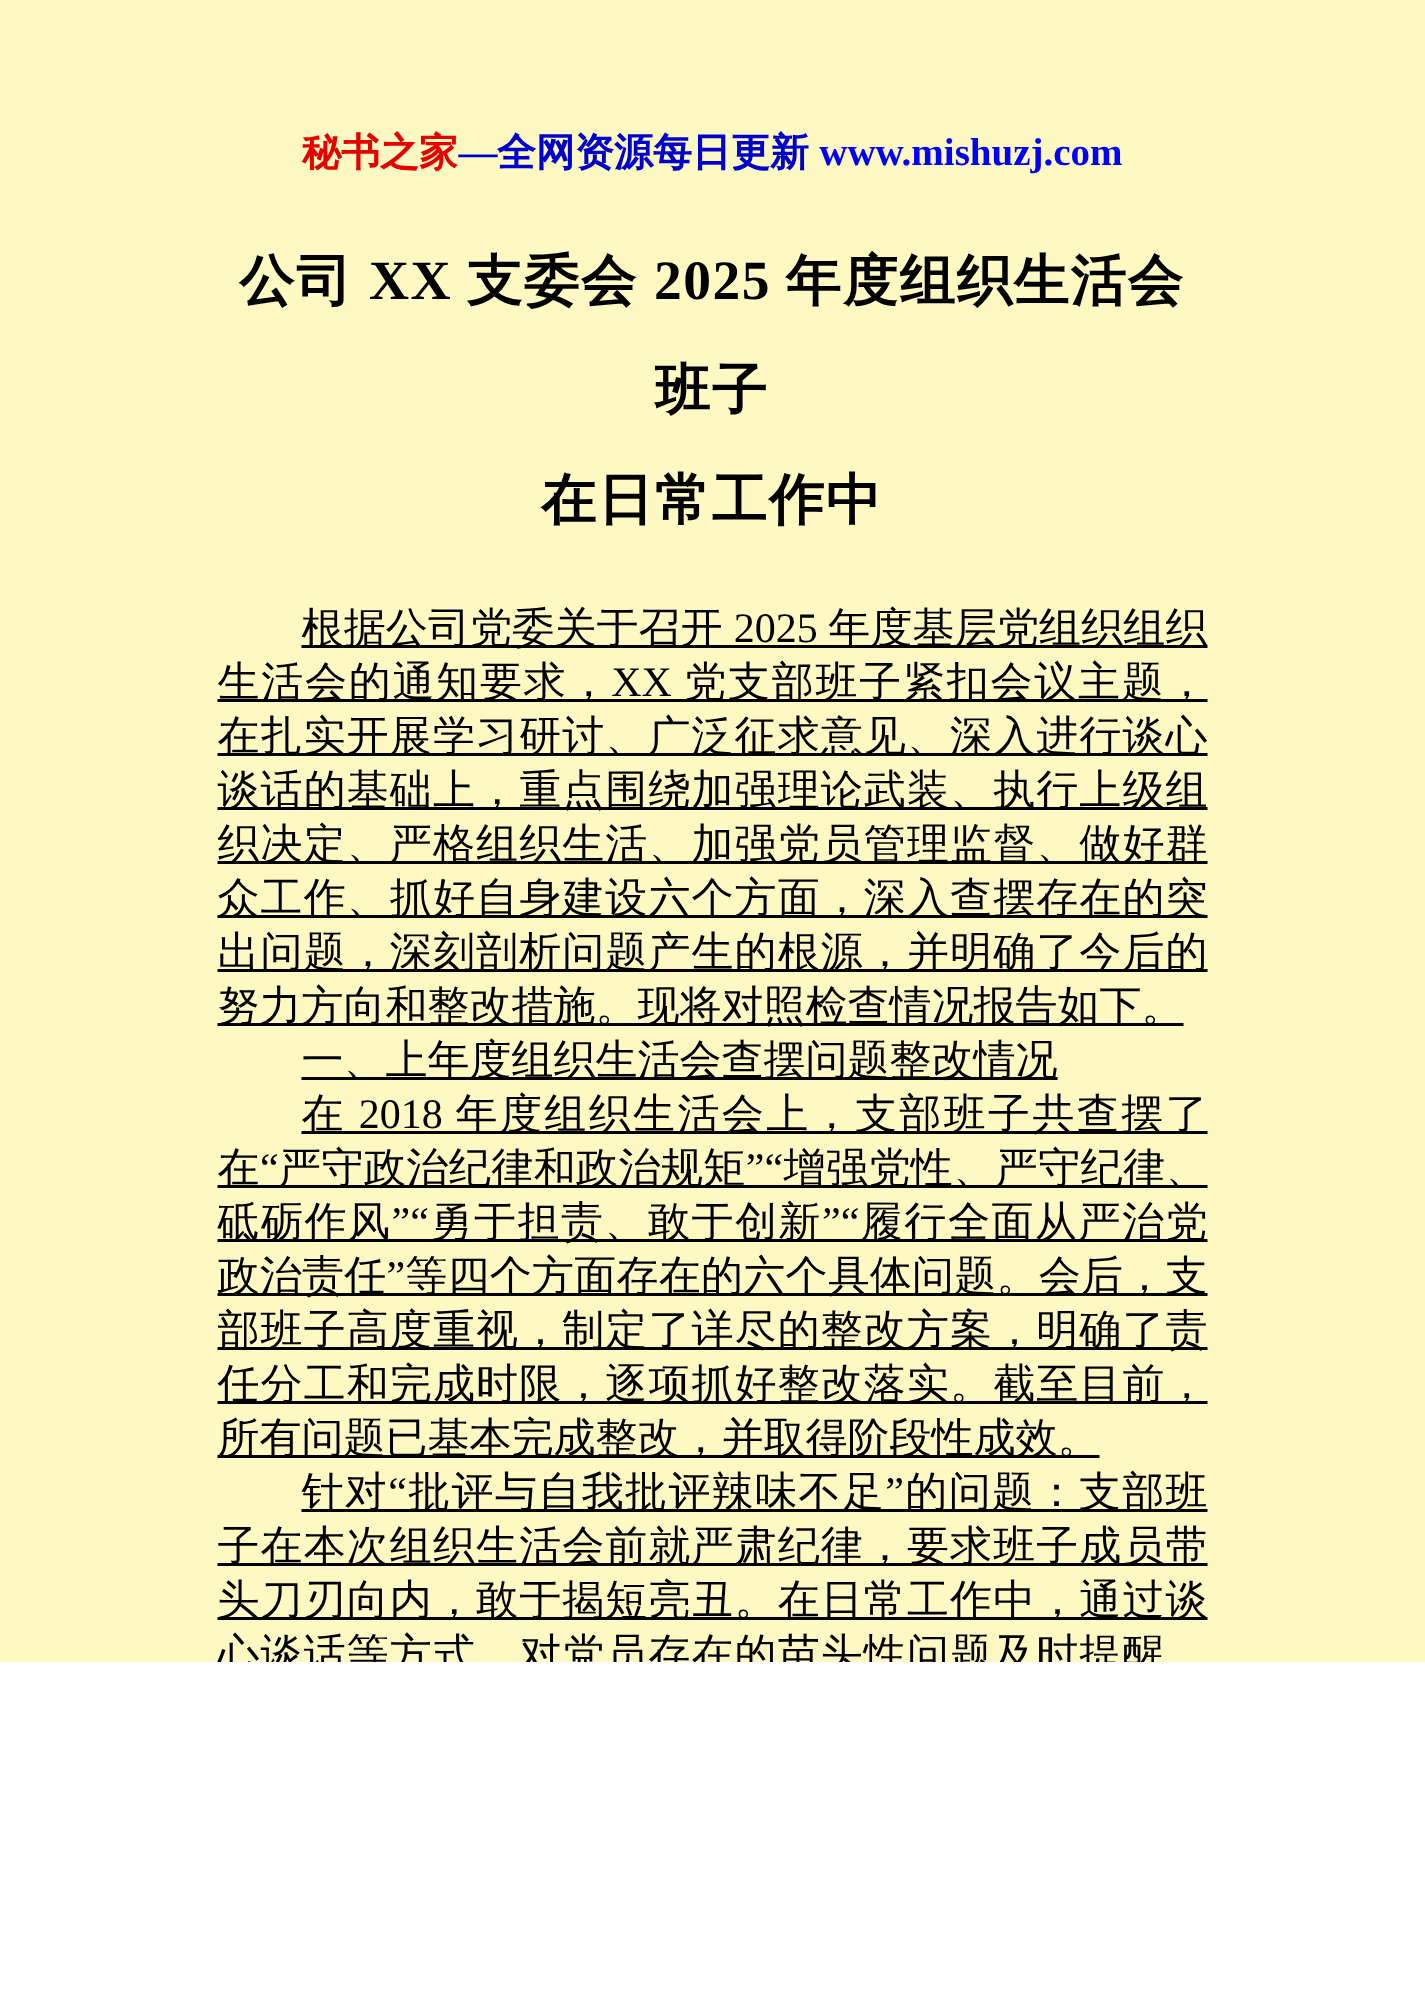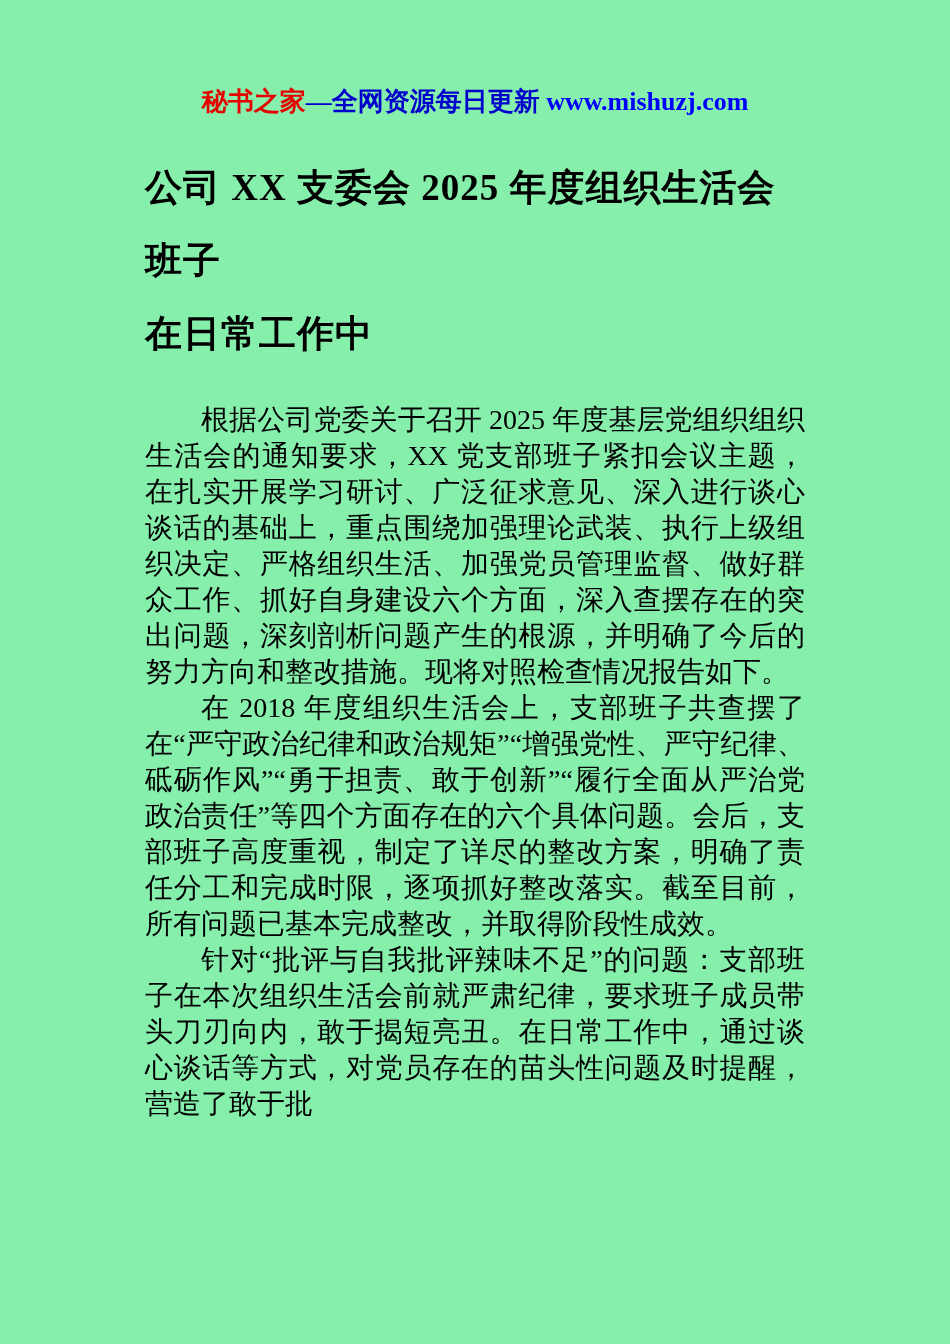--- a/index.html
+++ b/index.html
@@ -10,72 +10,74 @@
   body {
     width: 950px;
     height: 1344px;
     overflow: hidden;
     font-family: "Liberation Serif", "DejaVu Serif", serif;
     color: #000000;
   }
   .page {
     box-sizing: border-box;
     width: 950px;
-    height: 1344px;
+    height: 1108px;
     padding: 86px 145px 0 145px;
-    background: #86efac;
+    background: #fef9c3;
     overflow: hidden;
   }
   .site-header {
     text-align: center;
     font-size: 26px;
     font-weight: bold;
     white-space: nowrap;
     line-height: 1.2;
     margin: 0 0 34px 0;
   }
   .site-header .brand { }
   .site-header .tagline { }
   .site-header .url { text-decoration: none; cursor: pointer; }
   .doc-title {
     margin: 0 0 32px 0;
-    text-align: left;
+    text-align: center;
     font-size: 37px;
     font-weight: bold;
     line-height: 73px;
     color: #000000;
   }
   .doc-title .title-line {
     display: block;
     letter-spacing: 1px;
   }
   .doc-body p {
     margin: 0;
     font-size: 28px;
     line-height: 36px;
     text-align: justify;
     text-justify: inter-ideograph;
     text-indent: 2em;
     color: #000000;
     word-break: break-all;
+    text-decoration: underline;
   }
 </style>
 </head>
 <body>
 
 <div class="page">
 
   <div class="site-header">
     <span class="brand" style="color: rgb(230, 0, 0);">秘书之家</span><span class="tagline" style="color: rgb(0, 0, 204);">—全网资源每日更新 </span><span class="url" style="color: rgb(0, 0, 255);">www.mishuzj.com</span>
   </div>
 
   <h1 class="doc-title">
     <span class="title-line">公司 XX 支委会 2025 年度组织生活会班子</span>
     <span class="title-line">在日常工作中</span>
   </h1>
 
   <div class="doc-body">
     <p>根据公司党委关于召开 2025 年度基层党组织组织生活会的通知要求，XX 党支部班子紧扣会议主题，在扎实开展学习研讨、广泛征求意见、深入进行谈心谈话的基础上，重点围绕加强理论武装、执行上级组织决定、严格组织生活、加强党员管理监督、做好群众工作、抓好自身建设六个方面，深入查摆存在的突出问题，深刻剖析问题产生的根源，并明确了今后的努力方向和整改措施。现将对照检查情况报告如下。</p>
+    <p>一、上年度组织生活会查摆问题整改情况</p>
     <p>在 2018 年度组织生活会上，支部班子共查摆了在“严守政治纪律和政治规矩”“增强党性、严守纪律、砥砺作风”“勇于担责、敢于创新”“履行全面从严治党政治责任”等四个方面存在的六个具体问题。会后，支部班子高度重视，制定了详尽的整改方案，明确了责任分工和完成时限，逐项抓好整改落实。截至目前，所有问题已基本完成整改，并取得阶段性成效。</p>
     <p>针对“批评与自我批评辣味不足”的问题：支部班子在本次组织生活会前就严肃纪律，要求班子成员带头刀刃向内，敢于揭短亮丑。在日常工作中，通过谈心谈话等方式，对党员存在的苗头性问题及时提醒，营造了敢于批</p>
   </div>
 
 </div>
 
 </body></html>

